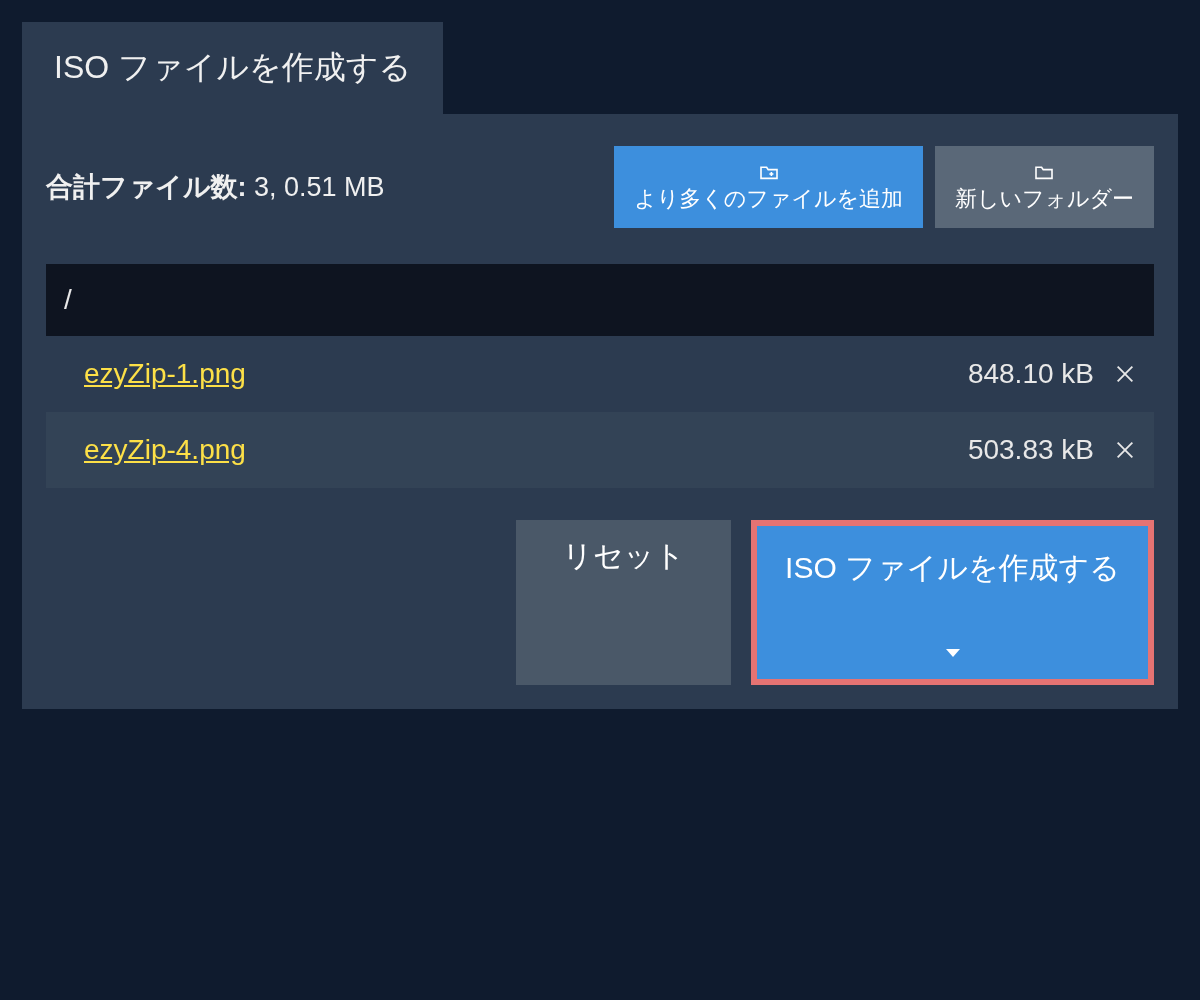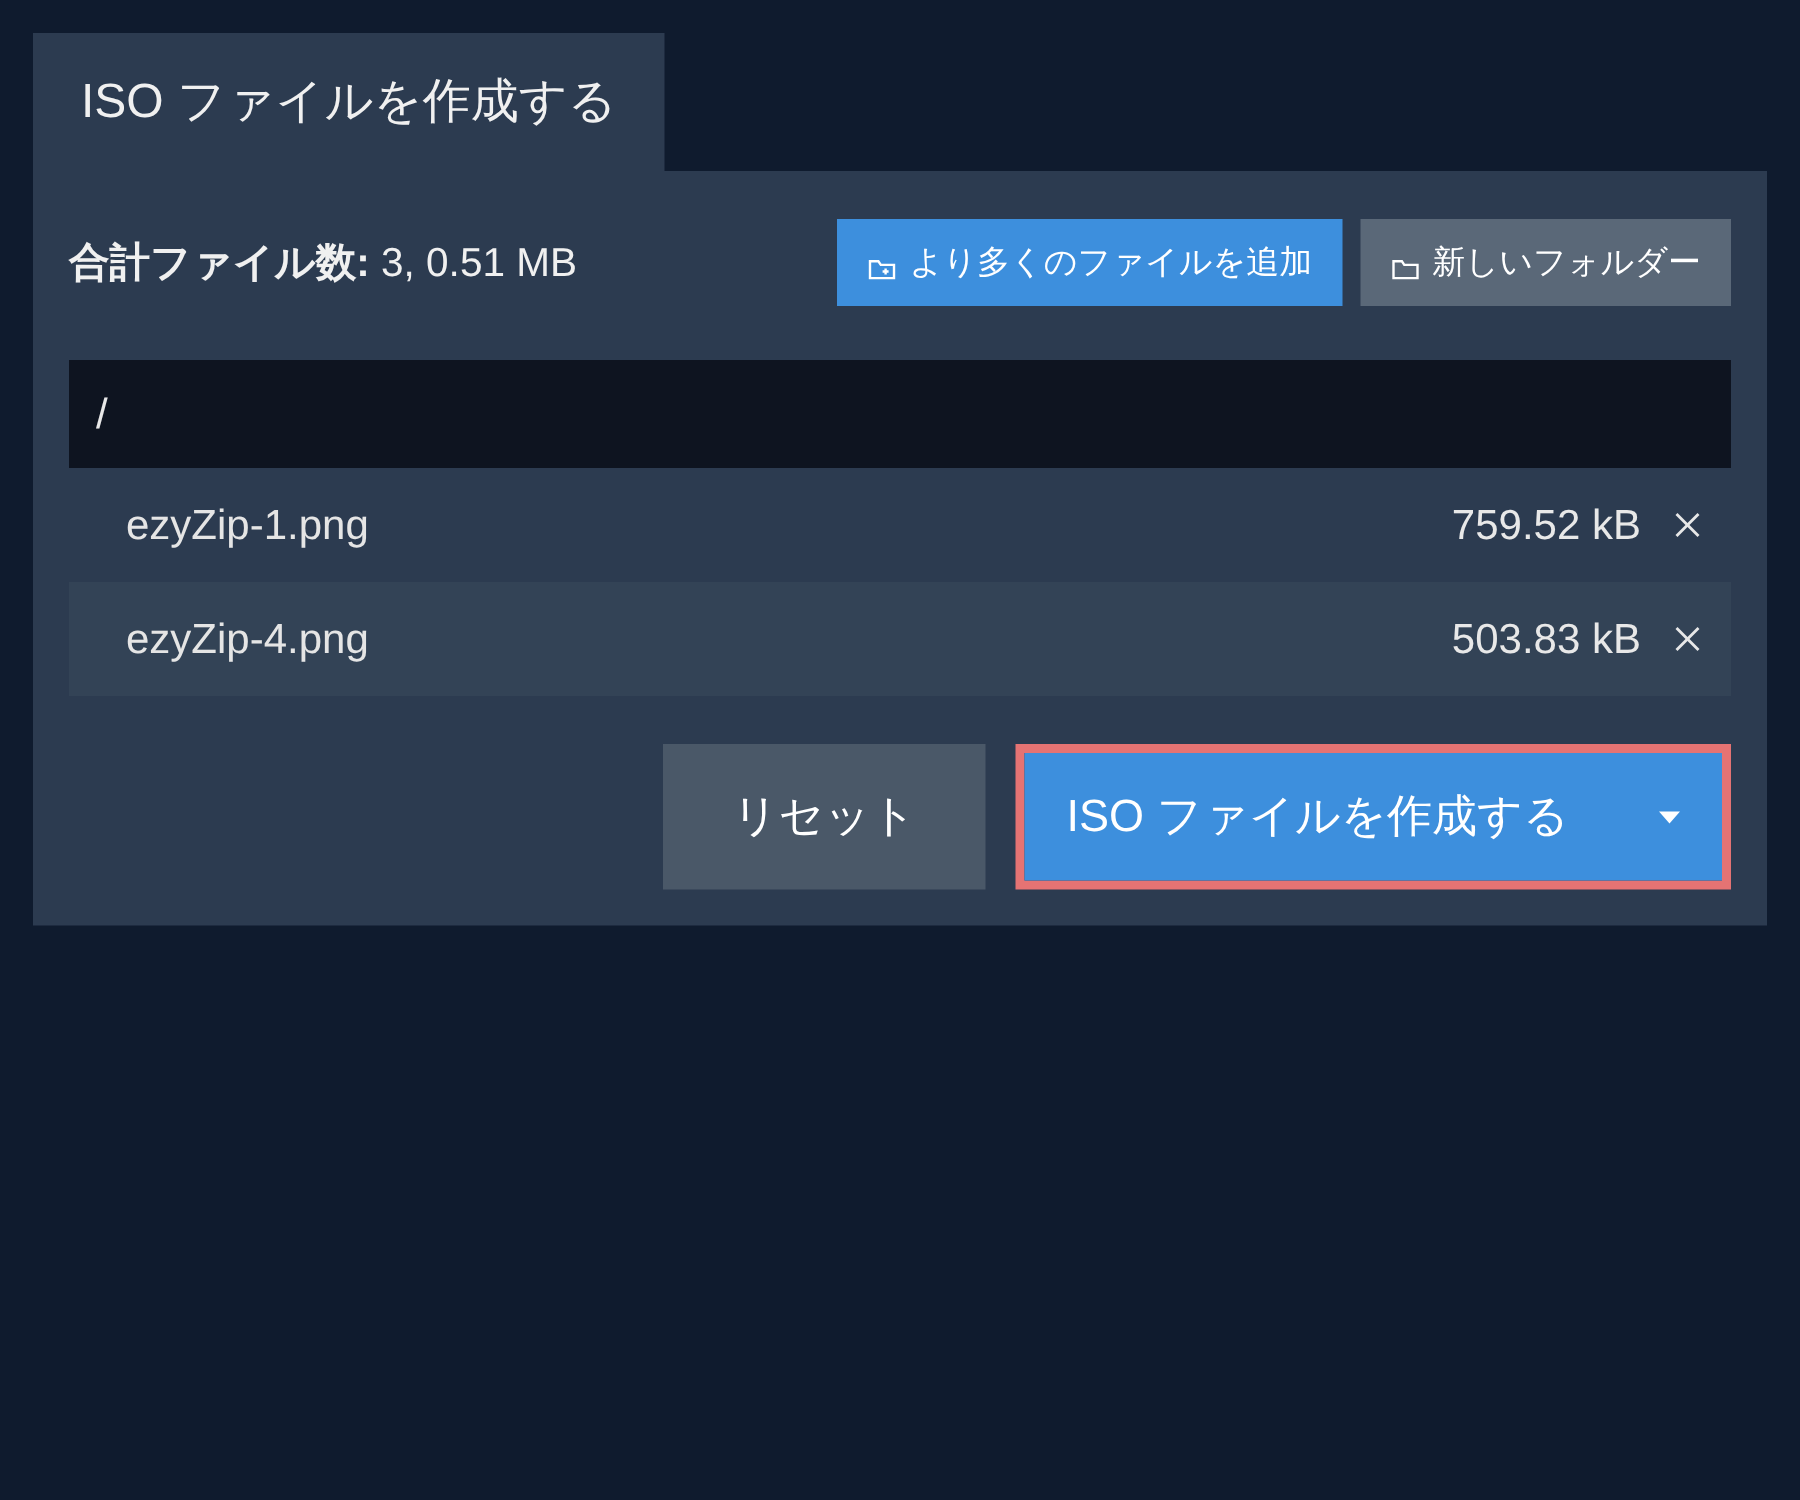--- a/index.html
+++ b/index.html
@@ -47,20 +47,21 @@
     .btn {
       display: inline-flex;
       align-items: center;
       gap: 8px;
       padding: 14px 20px;
       font-size: 22px;
       border: none;
       cursor: pointer;
       color: #fff;
       font-family: inherit;
+      flex-direction: column;
     }
     .btn-primary {
       background-color: #3d8fdd;
     }
     .btn-secondary {
       background-color: #5a6878;
       font-family: Liberation Serif, serif;
     }
     .folder-icon {
       width: 20px;
@@ -87,21 +88,22 @@
       padding: 22px 18px 22px 38px;
       font-size: 28px;
     }
     .file-row:nth-child(even) {
       background-color: #2c3b50;
     }
     .file-row:nth-child(odd) {
       background-color: #334356;
     }
     .file-name {
-      color: #e5e5e5;
+      color: #fde047;
+      text-decoration: underline;
     }
     .file-right {
       display: flex;
       align-items: center;
       gap: 20px;
     }
     .file-size {
       color: #e8e8e8;
     }
     .remove-icon {
@@ -187,21 +189,21 @@
     </div>
   </div>
 
   <div class="file-list">
     <div class="path-row">
       <span>/</span>
     </div>
     <div class="file-row">
       <span class="file-name">ezyZip-1.png</span>
       <div class="file-right">
-        <span class="file-size">759.52 kB</span>
+        <span class="file-size">848.10 kB</span>
         <span class="remove-icon">
           <svg viewBox="0 0 24 24">
               <line x1="4" y1="4" x2="20" y2="20"></line>
               <line x1="20" y1="4" x2="4" y2="20"></line>
             </svg>
         </span>
       </div>
     </div>
     <div class="file-row">
       <span class="file-name">ezyZip-4.png</span>

